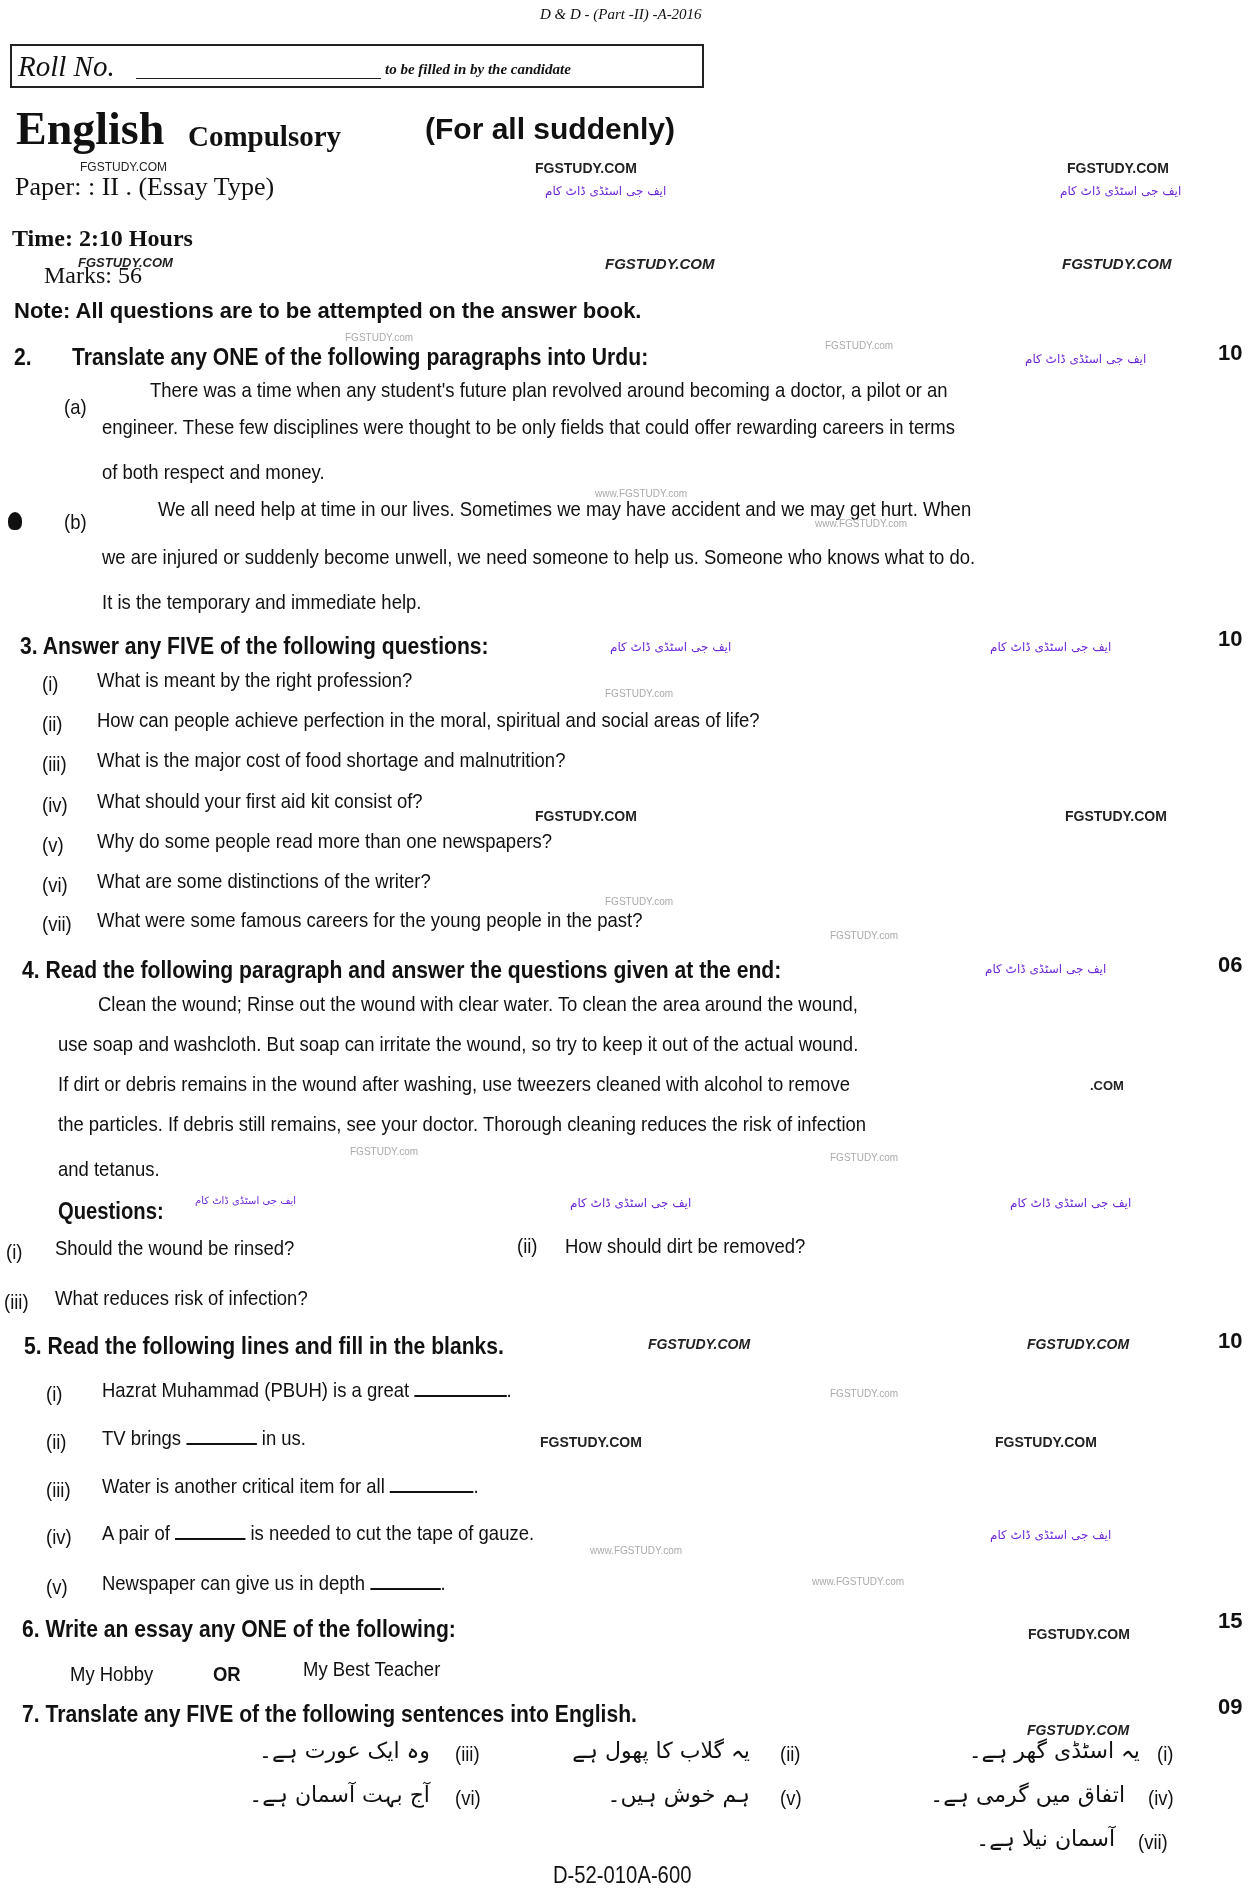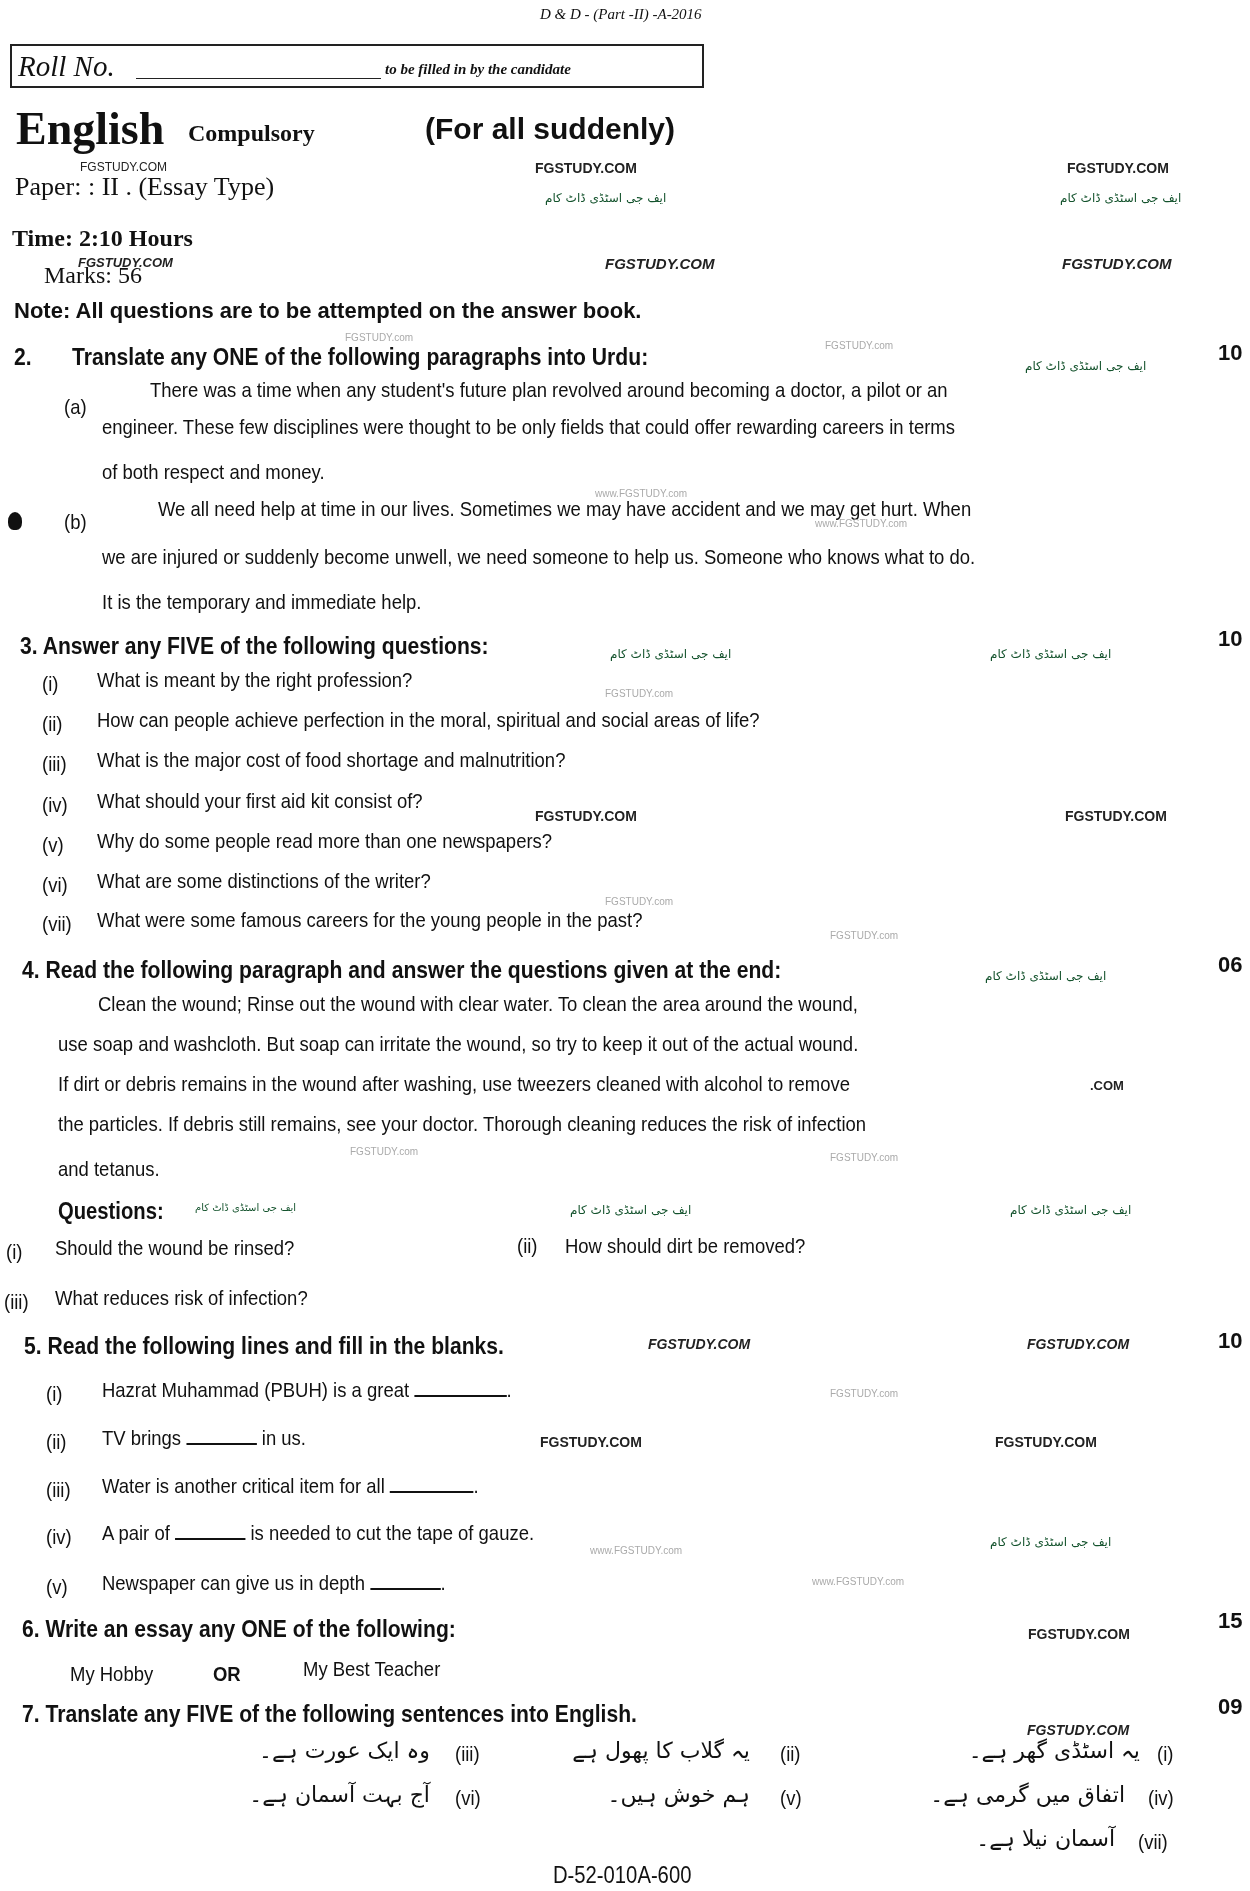--- a/index.html
+++ b/index.html
@@ -3,40 +3,40 @@
 <meta charset="utf-8">
 <style>
   html, body { margin:0; padding:0; background:#ffffff; }
   body { width:1250px; height:1891px; position:relative; overflow:hidden; color:#111; font-family:"Liberation Sans", sans-serif; }
   .abs { position:absolute; white-space:nowrap; }
   .serif { font-family:"Liberation Serif", serif; }
   .sans { font-family:"Liberation Sans", sans-serif; }
   .wm { font-family:"Liberation Sans", sans-serif; font-weight:bold; font-size:15px; color:#222; }
   .wm-i { font-style:italic; }
   .wm-faint { font-family:"Liberation Sans", sans-serif; font-size:10px; color:#aaa; }
-  .urdu-wm { font-family:"DejaVu Sans", sans-serif; font-size:12px; color:#14532d; direction:rtl;margin-top:7px; }
+  .urdu-wm { font-family:"DejaVu Sans", sans-serif; font-size:12px; color:#6d28d9; direction:rtl; }
   .q-head { font-family:"Liberation Sans", sans-serif; font-weight:bold; font-size:24px; transform:scaleX(0.88); transform-origin:left center; }
   .body-text { font-family:"Liberation Sans", sans-serif; font-size:21px; transform:scaleX(0.88); transform-origin:left center; }
   .marks { font-family:"Liberation Sans", sans-serif; font-weight:bold; font-size:22px; }
   .roll-box { position:absolute; left:10px; top:44px; width:694px; height:44px; border:2px solid #222; box-sizing:border-box; }
   .urdu { font-family:"DejaVu Sans", sans-serif; font-size:22px; direction:rtl; }
   .blank { display:inline-block; border-bottom:2px solid #111; height:16px; vertical-align:baseline; }
 </style>
 </head>
 <body>
 
 <div class="abs serif" style="left:540px; top:6px; font-size:15px; font-style:italic;">D &amp; D - (Part -II) -A-2016</div>
 
 <div class="roll-box"></div>
 <div class="abs serif" style="left:18px; top:50px; font-size:29px; font-style:italic;">Roll No.</div>
 <div class="abs" style="left:136px; top:78px; width:245px; border-bottom:1.5px solid #222;"></div>
 <div class="abs serif" style="left:385px; top:61px; font-size:15px; font-style:italic; font-weight:bold;">to be filled in by the candidate</div>
 
 <div class="abs serif" style="left:16px; top:102px; font-size:46px; font-weight:bold;">English</div>
-<div class="abs serif" style="left:188px; top:120px; font-size:24px; font-weight:bold;">Compulsory</div>
+<div class="abs serif" style="left:188px; top:120px; font-size:29px; font-weight:bold;">Compulsory</div>
 <div class="abs sans" style="left:425px; top:112px; font-size:30px; font-weight:bold;">(For all suddenly)</div>
 
 <div class="abs wm" style="left:80px; top:160px; font-size:12px; font-weight:normal;">FGSTUDY.COM</div>
 <div class="abs wm" style="left:535px; top:160px; font-size:14px;">FGSTUDY.COM</div>
 <div class="abs wm" style="left:1067px; top:160px; font-size:14px;">FGSTUDY.COM</div>
 <div class="abs urdu-wm" style="left:545px; top:184px;">ایف جی اسٹڈی ڈاٹ کام</div>
 <div class="abs urdu-wm" style="left:1060px; top:184px;">ایف جی اسٹڈی ڈاٹ کام</div>
 
 <div class="abs serif" style="left:15px; top:172px; font-size:26px;">Paper: : II . (Essay Type)</div>
 <div class="abs serif" style="left:12px; top:225px; font-size:24px; font-weight:bold;">Time: 2:10 Hours</div>

